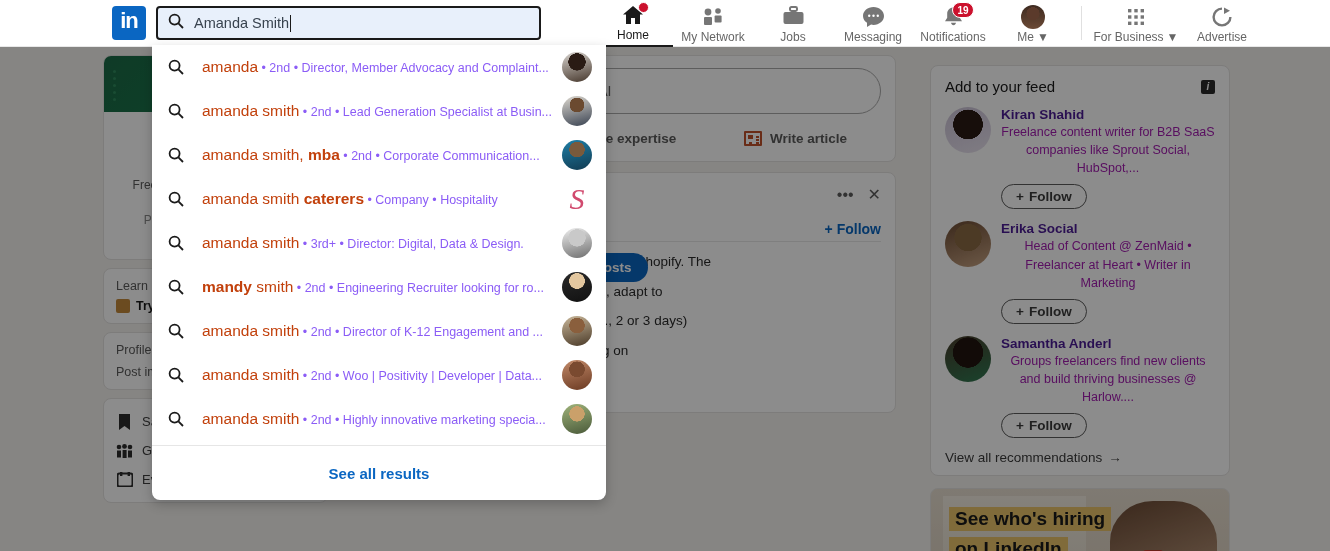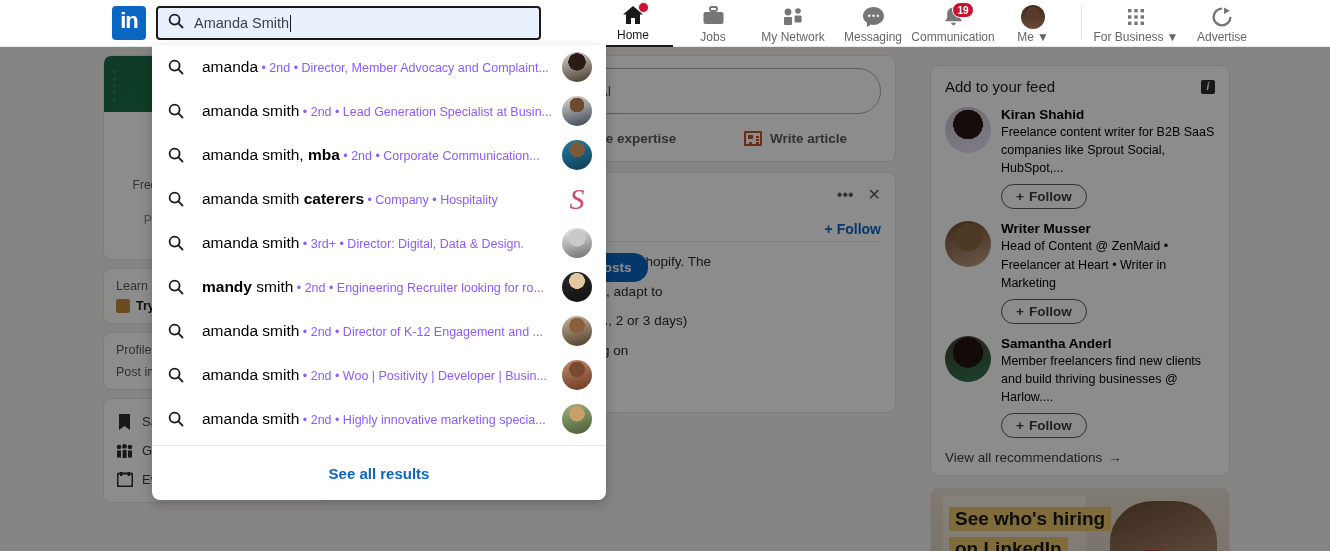--- a/index.html
+++ b/index.html
@@ -183,22 +183,22 @@
     position:absolute; right:14px; top:14px; width:14px; height:14px;
     background:#2b2b2b; color:#fff; border-radius:2px; font-size:10px;
     line-height:14px; text-align:center; font-style:italic; font-weight:bold;
   }
   .feed-item { display:flex; gap:10px; margin-top:12px; }
   .fi-av { width:46px; height:46px; border-radius:50%; flex:0 0 46px; }
   .fi-av.a1 { background: radial-gradient(circle at 50% 38%, #2a1a14 0 40%, transparent 41%), linear-gradient(160deg,#cbc2d6,#e8e2ef);}
   .fi-av.a2 { background: radial-gradient(circle at 50% 36%, #8a6a44 0 36%, transparent 37%), linear-gradient(160deg,#6b4a32,#c7a383);}
   .fi-av.a3 { background: radial-gradient(circle at 50% 36%, #221510 0 40%, transparent 41%), linear-gradient(160deg,#4a3a2a,#2f7a52);}
   .fi-body { flex:1; min-width:0; }
-  .fi-name { font-size:13.5px; font-weight:600; color:#000000; }
-  .fi-desc { font-size:12.5px; color:#000000; line-height:1.45; margin-top:1px; }
+  .fi-name { font-size:13.5px; font-weight:600; color:#4c1d95; }
+  .fi-desc { font-size:12.5px; color:#a21caf; line-height:1.45; margin-top:1px;text-align:center; }
   .follow-btn {
     margin-top:7px; display:inline-flex; align-items:center; gap:5px;
     border:1px solid #5b5b5b; color:#3b3b3b; border-radius:16px;
     padding:4px 14px; font-size:13.5px; font-weight:600; background:transparent;
   }
   .viewall { margin-top:12px; font-size:13.5px; color:#3b3b3b; display:flex; align-items:center; gap:6px;}
 
   .adcard {
     margin-top:12px; height:120px; border-radius:8px; overflow:hidden;
     position:relative; background:#efe7da; border:1px solid #e3e2e0;
@@ -232,21 +232,21 @@
   }
   .ta-item {
     display:flex; align-items:center; height:44px; padding:0 14px 0 16px;
     gap:0; cursor:pointer;
   }
   .ta-mag { flex:0 0 34px; display:flex; align-items:center; }
   .ta-text {
     flex:1; min-width:0; font-size:14.5px; color:#5b5b5b;
     white-space:nowrap; overflow:hidden; text-overflow:ellipsis;
   }
-  .ta-text .q { color:#000000; font-size:15.5px; }
+  .ta-text .q { color:#c2410c; font-size:15.5px; }
   .ta-text .q b { font-weight:700; }
   .ta-text .meta { font-size:12.5px; color:#8b5cf6; }
   .ta-av { flex:0 0 30px; width:30px; height:30px; border-radius:50%; margin-left:10px; }
   .ta-av.logo { background:#ffffff; position:relative; border-radius:0;}
   .ta-av.logo::after{
      content:"S"; position:absolute; inset:0; color:#d14a6e;
      font-family:"Liberation Serif", serif; font-style:italic; font-size:30px;
      line-height:30px; text-align:center;
   }
   .ta-sep { height:1px; background:#e6e6e6; margin:4px 0 0; }
@@ -413,34 +413,34 @@
               <div class="follow-btn">
                 <span>+</span>
                 <span>Follow</span>
               </div>
             </div>
           </div>
 
           <div class="feed-item">
             <div class="fi-av a2"></div>
             <div class="fi-body">
-              <div class="fi-name">Writer Musser</div>
+              <div class="fi-name">Erika Social</div>
               <div class="fi-desc">Head of Content @ ZenMaid • Freelancer at Heart • Writer in Marketing</div>
               <div class="follow-btn">
                 <span>+</span>
                 <span>Follow</span>
               </div>
             </div>
           </div>
 
           <div class="feed-item">
             <div class="fi-av a3"></div>
             <div class="fi-body">
               <div class="fi-name">Samantha Anderl</div>
-              <div class="fi-desc">Member freelancers find new clients and build thriving businesses @ Harlow....</div>
+              <div class="fi-desc">Groups freelancers find new clients and build thriving businesses @ Harlow....</div>
               <div class="follow-btn">
                 <span>+</span>
                 <span>Follow</span>
               </div>
             </div>
           </div>
 
           <div class="viewall">
             <span>View all recommendations</span>
             <span>→</span>
@@ -485,61 +485,61 @@
           <svg width="24" height="22" viewBox="0 0 24 22">
               <path d="M12 2 2 10.5h3V20h5v-6h4v6h5v-9.5h3z" fill="#1a1a1a"></path>
             </svg>
           <span class="badge dot"></span>
         </span>
         <span class="lb">Home</span>
       </div>
 
       <div class="navitem">
         <span class="ic">
-          <svg width="23" height="21" viewBox="0 0 23 21">
-            <rect x="8" y="1" width="7" height="4" rx="1.4" fill="none" stroke="#767676" stroke-width="2"></rect>
-            <rect x="1.5" y="6" width="20" height="12" rx="2" fill="#767676"></rect>
-          </svg>
-        </span>
-        <span class="lb">Jobs</span>
-      </div>
-
-      <div class="navitem">
-        <span class="ic">
           <svg width="24" height="20" viewBox="0 0 24 20">
             <circle cx="7" cy="5" r="3.4" fill="#767676"></circle>
               <rect x="3" y="10" width="8" height="8" rx="1" fill="#767676"></rect>
             <circle cx="17" cy="4" r="2.8" fill="#767676"></circle>
               <rect x="13.6" y="8.6" width="7" height="7" rx="1" fill="#767676"></rect>
           </svg>
         </span>
         <span class="lb">My Network</span>
       </div>
 
       <div class="navitem">
         <span class="ic">
           <svg width="23" height="21" viewBox="0 0 23 21">
+            <rect x="8" y="1" width="7" height="4" rx="1.4" fill="none" stroke="#767676" stroke-width="2"></rect>
+            <rect x="1.5" y="6" width="20" height="12" rx="2" fill="#767676"></rect>
+          </svg>
+        </span>
+        <span class="lb">Jobs</span>
+      </div>
+
+      <div class="navitem">
+        <span class="ic">
+          <svg width="23" height="21" viewBox="0 0 23 21">
             <path d="M11.5 1C5.7 1 1 5 1 9.9c0 2.8 1.6 5.3 4 6.9V21l4.1-2.4c.8.2 1.6.3 2.4.3 5.8 0 10.5-4 10.5-8.9S17.3 1 11.5 1z" fill="#767676"></path>
             <circle cx="7.2" cy="9.8" r="1.2" fill="#fff"></circle>
               <circle cx="11.5" cy="9.8" r="1.2" fill="#fff"></circle>
               <circle cx="15.8" cy="9.8" r="1.2" fill="#fff"></circle>
           </svg>
         </span>
         <span class="lb">Messaging</span>
       </div>
 
       <div class="navitem">
         <span class="ic">
           <svg width="23" height="22" viewBox="0 0 23 22">
             <path d="M11.5 1.5c-3.6 0-6.3 2.7-6.3 6v4.2L3 15.3h17l-2.2-3.6V7.5c0-3.3-2.7-6-6.3-6z" fill="#767676"></path>
             <path d="M9 16.8c.3 1.4 1.3 2.4 2.5 2.4s2.2-1 2.5-2.4z" fill="#767676"></path>
           </svg>
           <span class="badge">19</span>
         </span>
-        <span class="lb">Communication</span>
+        <span class="lb">Notifications</span>
       </div>
 
       <div class="navitem">
         <span class="ic">
           <span class="avatar-nav"></span>
         </span>
         <span class="lb me-lbl">
           <span>Me</span>
           <span>▼</span>
         </span>
@@ -653,21 +653,21 @@
           <span class="ta-text"><span class="q">amanda smith</span><span class="meta"> • 2nd • Director of K-12 Engagement and ...</span></span>
           <span class="ta-av av7"></span>
         </div>
         <div class="ta-item">
           <span class="ta-mag">
             <svg width="16" height="16" viewBox="0 0 16 16">
               <circle cx="6.6" cy="6.6" r="5" fill="none" stroke="#1a1a1a" stroke-width="1.8"></circle>
               <line x1="10.4" y1="10.4" x2="15" y2="15" stroke="#1a1a1a" stroke-width="1.8"></line>
             </svg>
           </span>
-          <span class="ta-text"><span class="q">amanda smith</span><span class="meta"> • 2nd • Woo | Positivity | Developer | Busin...</span></span>
+          <span class="ta-text"><span class="q">amanda smith</span><span class="meta"> • 2nd • Woo | Positivity | Developer | Data...</span></span>
           <span class="ta-av av9"></span>
         </div>
         <div class="ta-item">
           <span class="ta-mag">
             <svg width="16" height="16" viewBox="0 0 16 16">
               <circle cx="6.6" cy="6.6" r="5" fill="none" stroke="#1a1a1a" stroke-width="1.8"></circle>
               <line x1="10.4" y1="10.4" x2="15" y2="15" stroke="#1a1a1a" stroke-width="1.8"></line>
             </svg>
           </span>
           <span class="ta-text"><span class="q">amanda smith</span><span class="meta"> • 2nd • Highly innovative marketing specia...</span></span>

